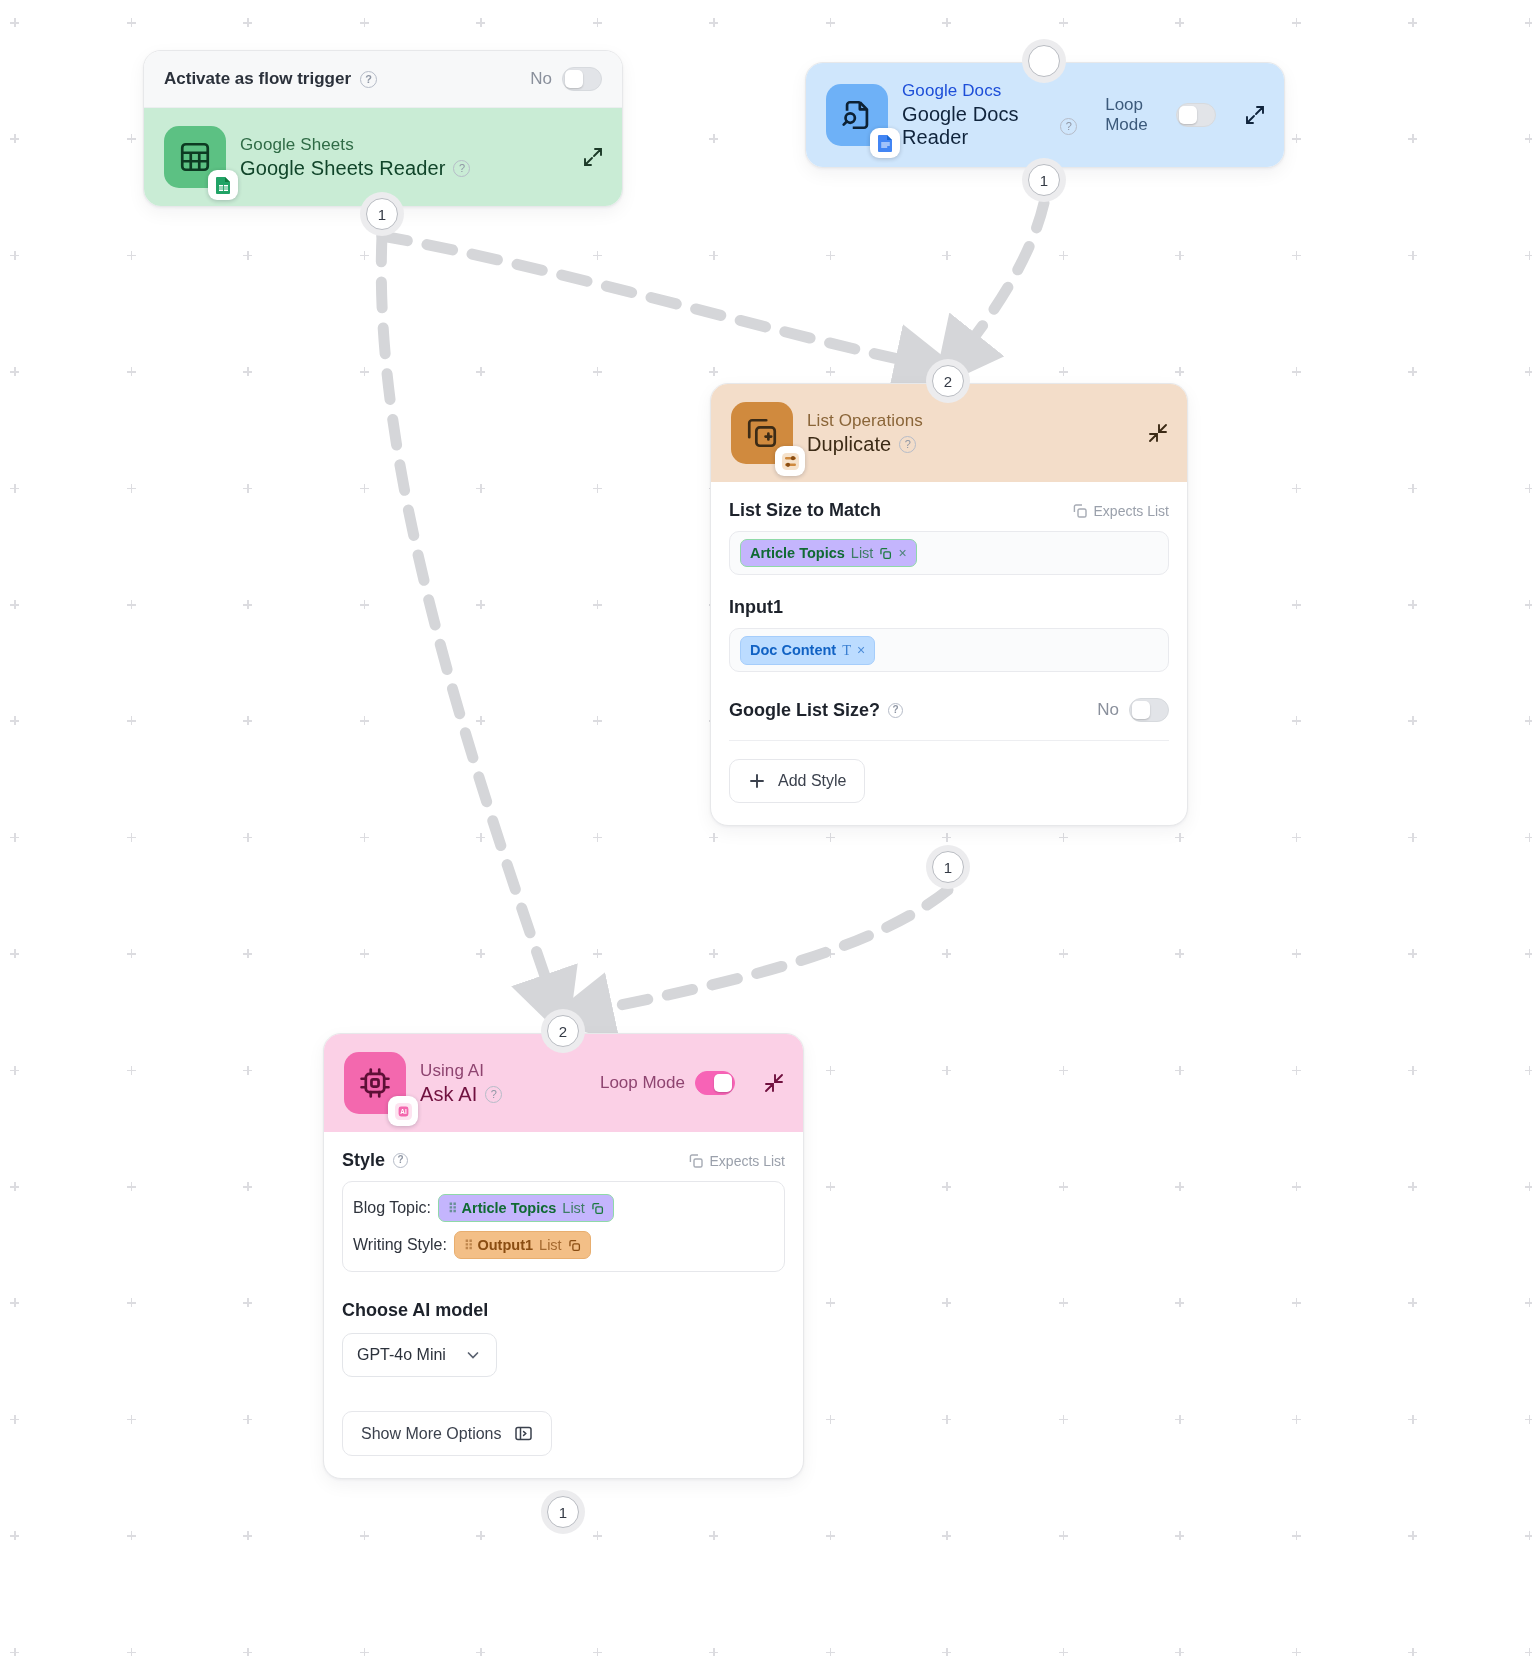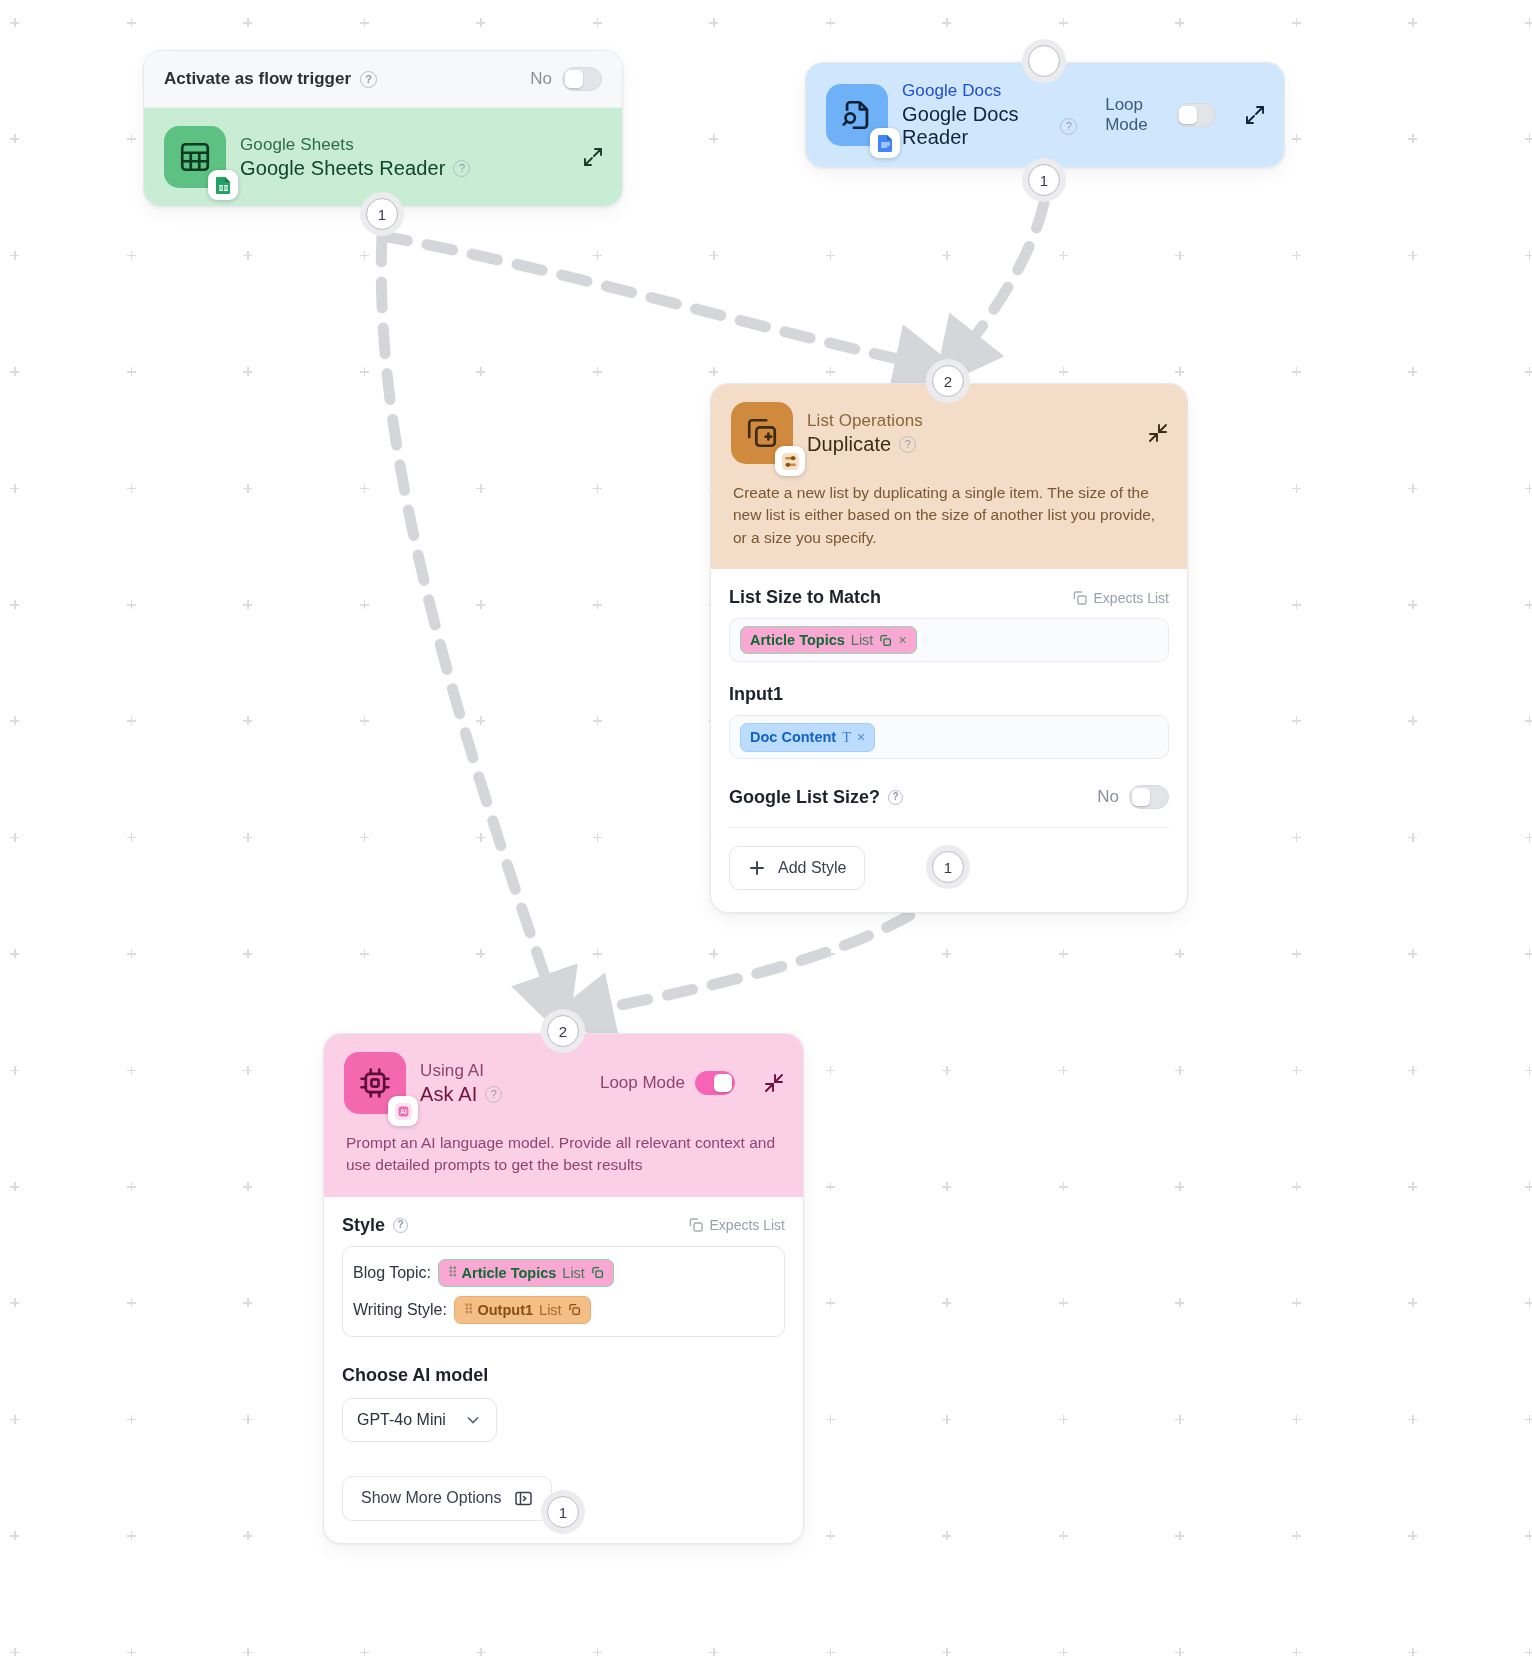--- a/index.html
+++ b/index.html
@@ -114,21 +114,21 @@
     display:flex; align-items:center; padding:6px 10px; gap:8px;
   }
   .chip {
     display:inline-flex; align-items:center; gap:6px;
     border-radius:7px; padding:5px 9px;
     font-size:14.5px; font-weight:700;
     border:1px solid transparent;
   }
   .chip .kind { font-weight:400; opacity:.75; }
   .chip .x { font-size:14px; font-weight:400; opacity:.65; cursor:pointer; }
-  .chip.green { background:#f9a8d4; color:#106a33; border-color:#8fd9a8; }
+  .chip.green { background:#c4b5fd; color:#106a33; border-color:#8fd9a8; }
   .chip.blue  { background:#bcdcff; color:#1162c4; border-color:#a5cdfb; }
   .chip.orange{ background:#f3bf87; color:#8a4d12; border-color:#e8ae6f; }
 
   .divider { height:1px; background:#edeef1; margin:18px 0; }
 
   .btn {
     display:inline-flex; align-items:center; gap:12px;
     border:1px solid #e6e7eb; border-radius:10px;
     background:#fff; padding:12px 18px;
     font-size:16px; color:#3b414d; cursor:pointer;
@@ -551,21 +551,20 @@
         <span class="help">?</span>
       </span>
     </div>
     <div style="flex:1"></div>
     <span class="expand">
       <svg width="22" height="22" viewBox="0 0 22 22" stroke="#3c2b16" stroke-width="1.9" fill="none" stroke-linecap="round">
         <path d="M19 3l-7 7M12 3v7h7M3 19l7-7M10 19v-7H3"></path>
       </svg>
     </span>
   </div>
-  <div class="node-desc">Create a new list by duplicating a single item. The size of the new list is either based on the size of another list you provide, or a size you specify.</div>
 
   <div class="node-body">
     <div class="field-label-row">
       <span class="field-label">List Size to Match</span>
       <span class="expects">
         <svg width="16" height="16" viewBox="0 0 16 16" fill="none" stroke="#a6abb4" stroke-width="1.4">
           <path d="M10 2H4a1.6 1.6 0 0 0-1.6 1.6V9"></path>
           <rect x="6" y="6" width="8" height="8" rx="1.6"></rect>
         </svg>
         <span>Expects List</span>
@@ -657,21 +656,20 @@
       <span class="toggle on">
           <span class="knob"></span>
         </span>
     </div>
     <span class="expand">
       <svg width="22" height="22" viewBox="0 0 22 22" stroke="#70113f" stroke-width="1.9" fill="none" stroke-linecap="round">
         <path d="M19 3l-7 7M12 3v7h7M3 19l7-7M10 19v-7H3"></path>
       </svg>
     </span>
   </div>
-  <div class="node-desc">Prompt an AI language model. Provide all relevant context and use detailed prompts to get the best results</div>
 
   <div class="node-body">
     <div class="field-label-row">
       <span class="field-label">
         <span>Style</span>
         <span class="help sm">?</span>
       </span>
       <span class="expects">
         <svg width="16" height="16" viewBox="0 0 16 16" fill="none" stroke="#a6abb4" stroke-width="1.4">
           <path d="M10 2H4a1.6 1.6 0 0 0-1.6 1.6V9"></path>

